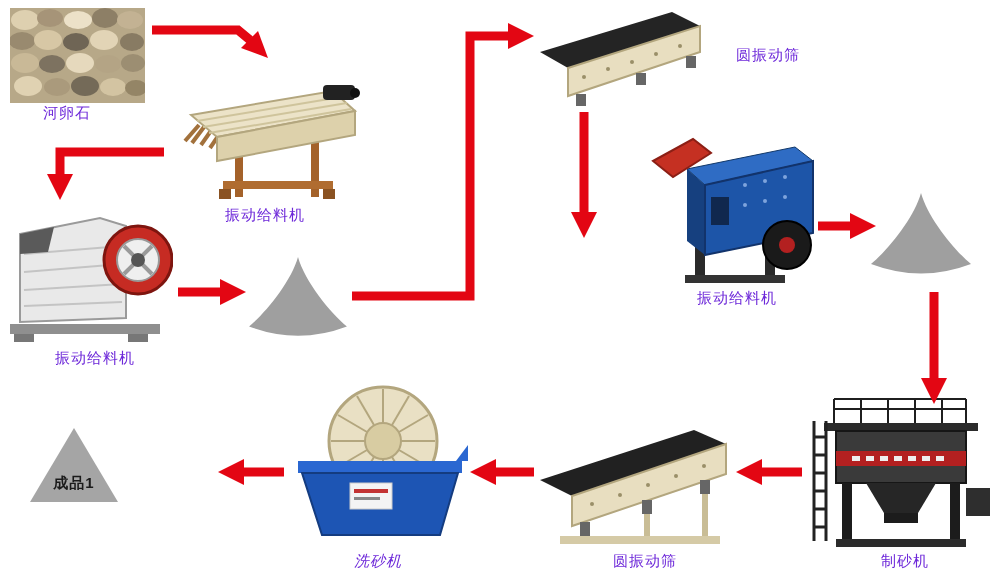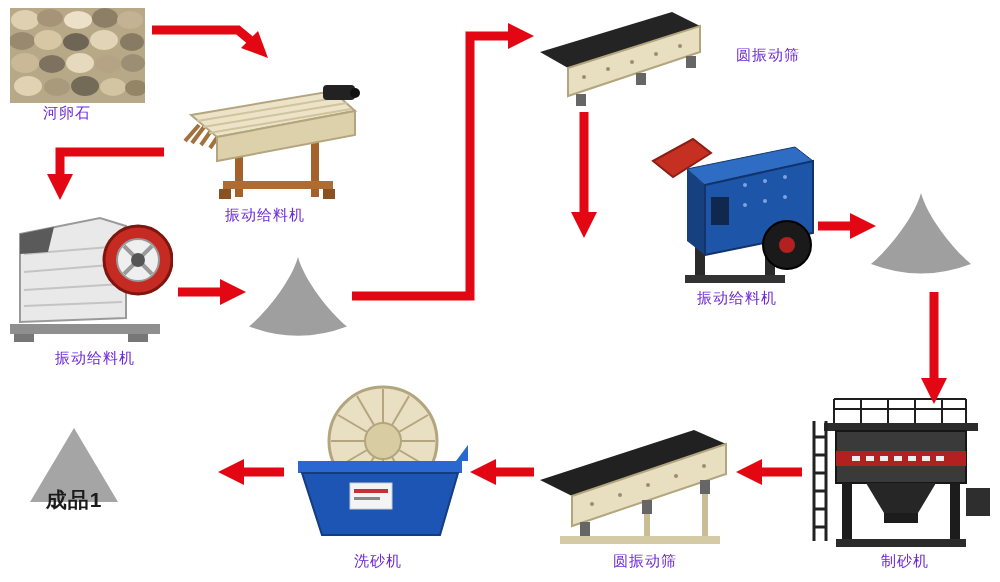--- a/index.html
+++ b/index.html
@@ -232,27 +232,27 @@
         <circle cx="95" cy="58" r="18" fill="#d8cca2" stroke="#b3a67e" stroke-width="2"></circle>
       </g>
       <polygon points="168,78 180,62 180,78" fill="#2a67d1"></polygon>
       <rect x="10" y="78" width="164" height="12" fill="#2a67d1"></rect>
       <polygon points="14,90 170,90 152,152 34,152" fill="#1d55b4" stroke="#143c80" stroke-width="2"></polygon>
       <rect x="62" y="100" width="42" height="26" fill="#f4f4f4" stroke="#cccccc"></rect>
       <rect x="66" y="106" width="34" height="4" fill="#c33333"></rect>
       <rect x="66" y="114" width="26" height="3" fill="#888888"></rect>
     </svg>
   </div>
-  <div class="mlabel" style="left:318px; top:552px; width:120px;">洗砂机</div>
+  <div class="mlabel" style="left:318px; top:552px; width:120px;font-style:italic;">洗砂机</div>
 
   <div class="node" style="left:28px; top:426px; width:92px; height:78px;">
     <svg viewBox="0 0 92 78">
       <polygon points="46,2 2,76 90,76" fill="#a5a5a5"></polygon>
     </svg>
-    <div class="inlabel" style="top:60px; font-size:21px;">成品1</div>
+    <div class="inlabel" style="top:48px; font-size:15px;">成品1</div>
   </div>
 
   <svg class="arrows" width="1000" height="582" viewBox="0 0 1000 582">
     <g stroke="#e30613" stroke-width="9" fill="none">
       <path d="M152,30 L238,30 L250,40"></path>
       <path d="M164,152 L60,152 L60,176"></path>
       <path d="M178,292 L222,292"></path>
       <path d="M352,296 L470,296 L470,36 L510,36"></path>
       <path d="M584,112 L584,214"></path>
       <path d="M818,226 L852,226"></path>

